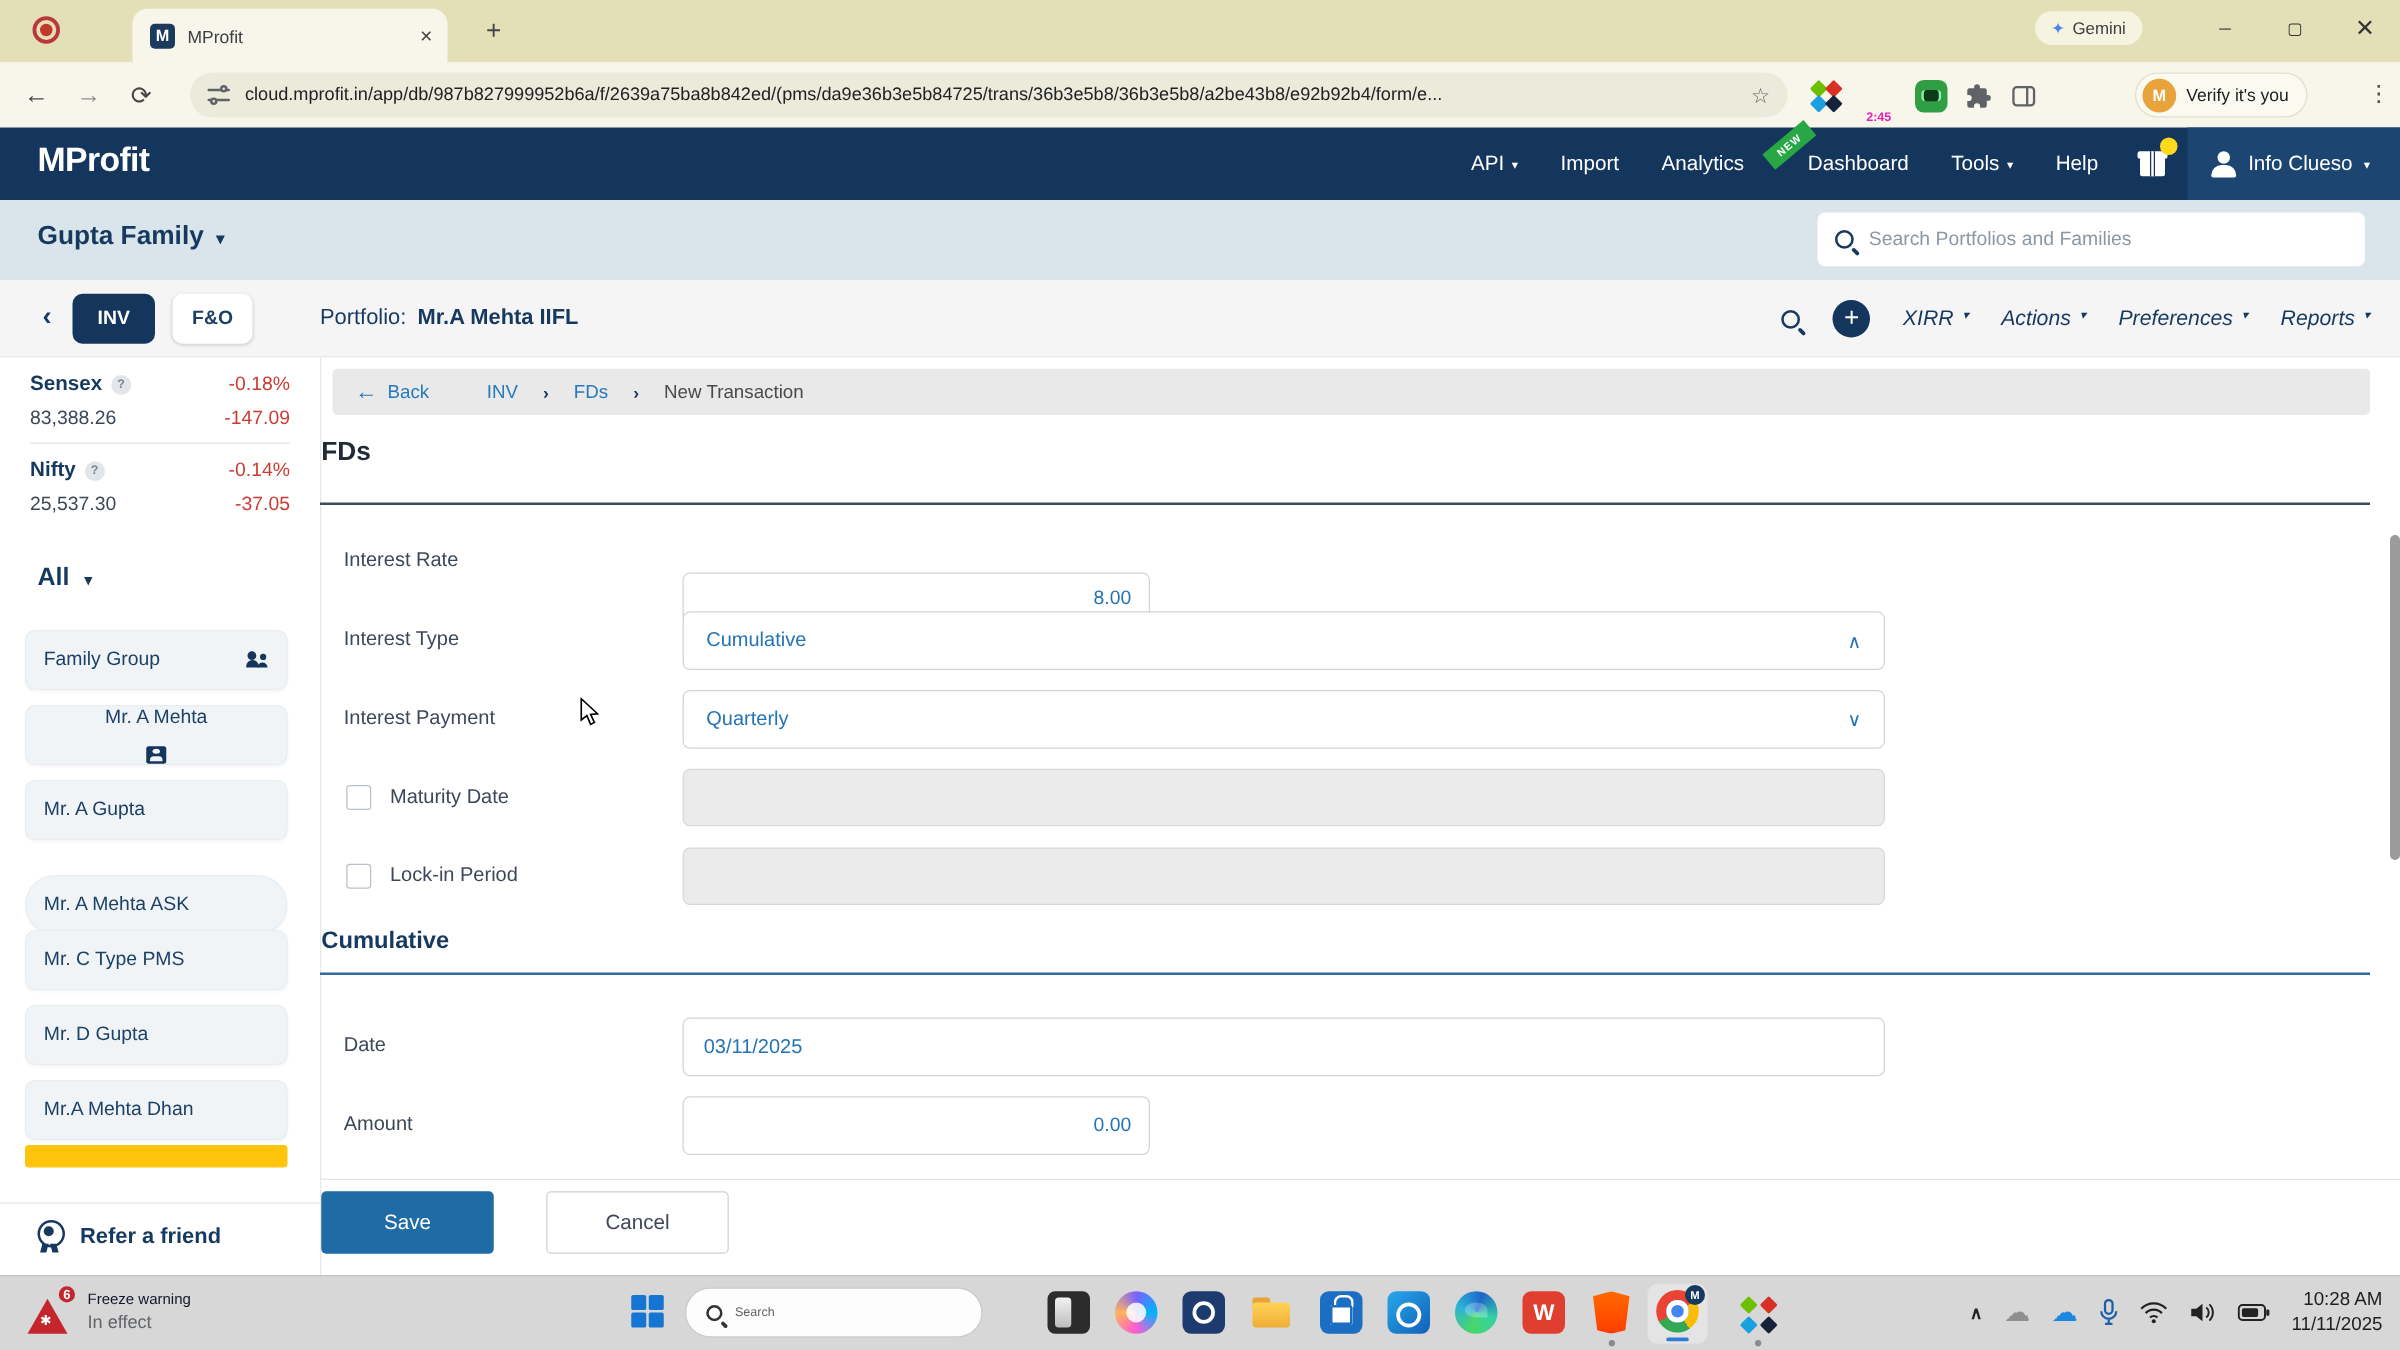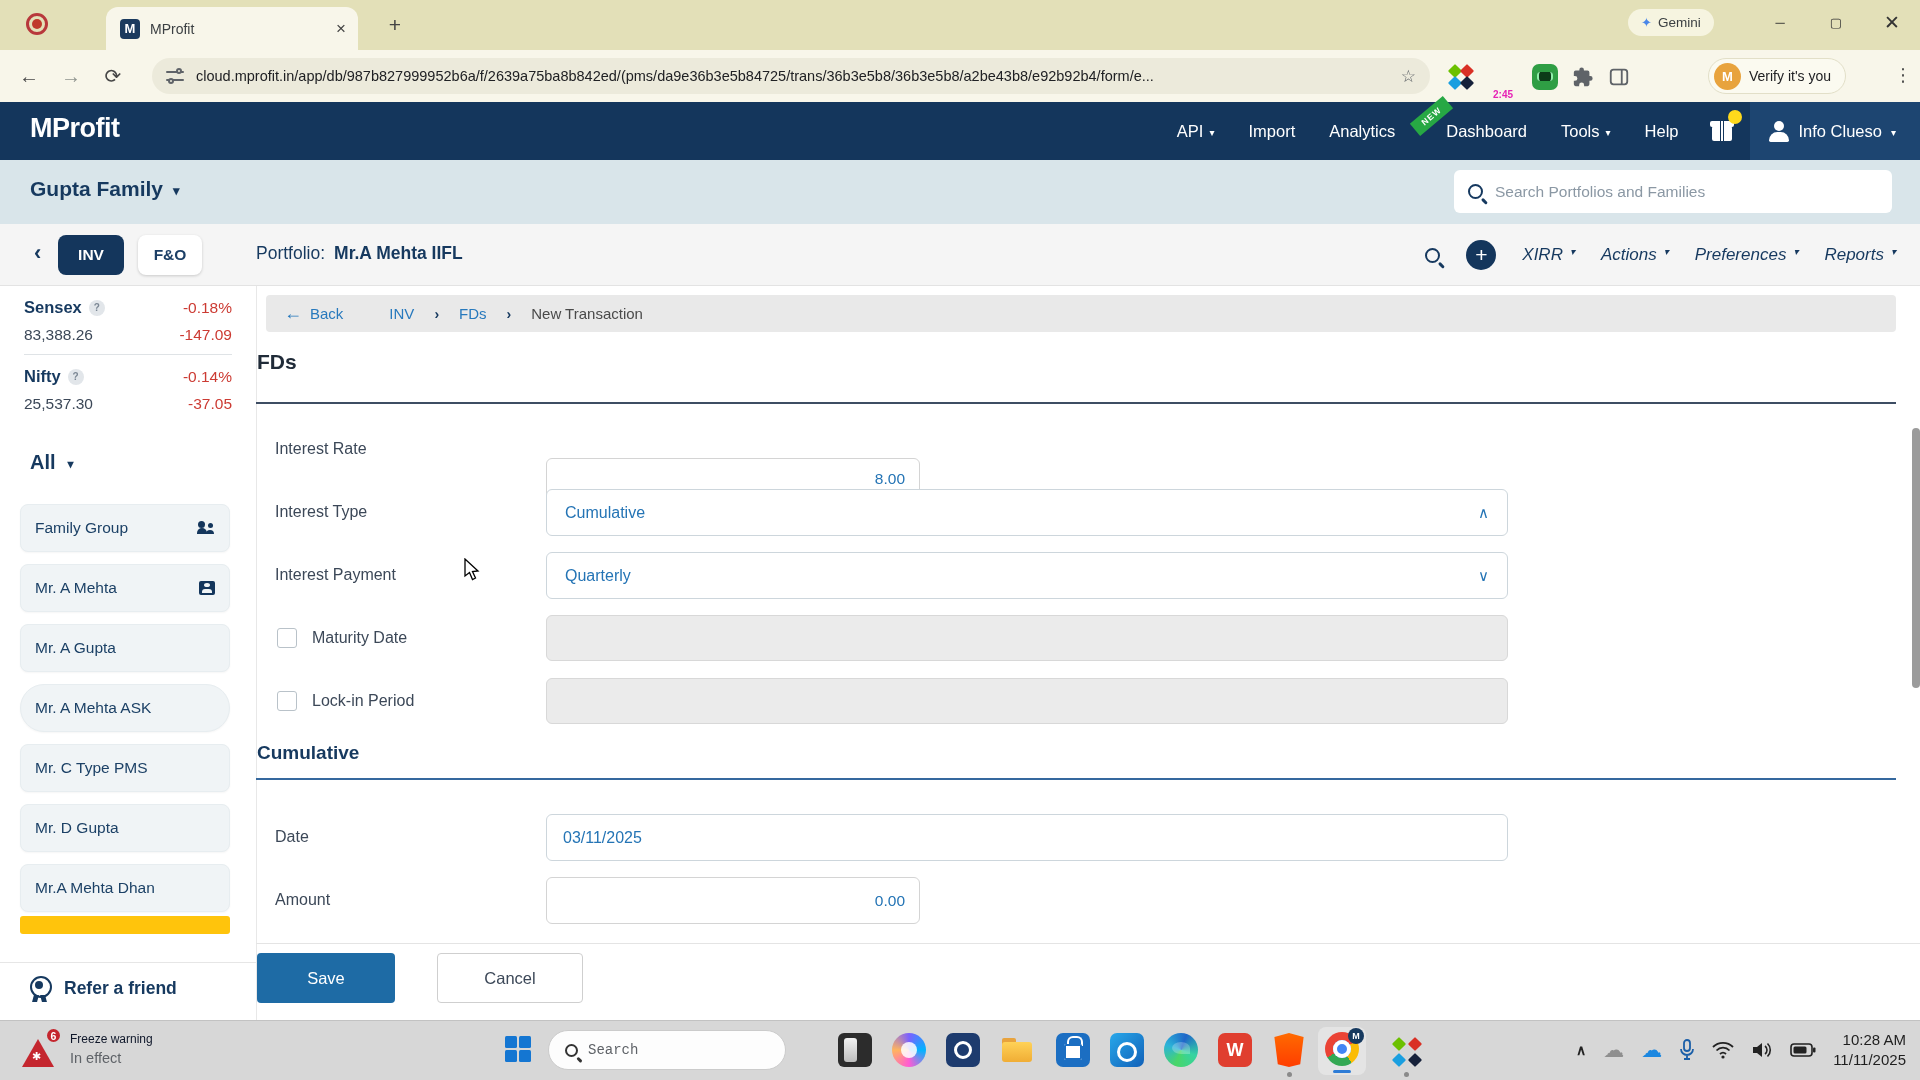--- a/index.html
+++ b/index.html
@@ -224,22 +224,22 @@
           align-items:center; justify-content:center; border:2px solid #d7d7d7; }
   .freeze-txt .t1 { color:#0f172a; font-size:12px; line-height:20px; }
   .freeze-txt .t2 { color:#5f6368; font-size:14.5px; line-height:19px; }
   .startbtn { position:absolute; left:505px; top:1036px; width:26px; height:26px; display:grid;
           grid-template-columns:12px 12px; grid-template-rows:12px 12px; gap:2px; }
   .startbtn i { background:#1476d2; border-radius:1.5px; }
   .tb-search { position:absolute; left:548px; top:1030px; width:238px; height:40px; background:#fdfdfd;
           border:1px solid #cbcbcb; border-radius:20px; display:flex; align-items:center; gap:10px;
           padding:0 16px; }
   .mag.dark { border-color:#333; width:13px; height:13px; } .mag.dark::after{ background:#333; height:6px; left:11px; top:11px; }
-  .tb-search input { border:none; outline:none; background:transparent; font-size:14px; color:#a16207;
-          width:100%; font-family:Liberation Mono, monospace; }
+  .tb-search input { border:none; outline:none; background:transparent; font-size:10px; color:#a16207;
+          width:100%; font-family:Liberation Sans, sans-serif; }
   .tb-search input::placeholder { color:#5f6368; }
   .tb-ico { position:absolute; top:1033px; width:34px; height:34px; }
   .ico-device { background:#2c2c2c; border-radius:6px; }
   .ico-device::after { content:""; position:absolute; left:6px; top:5px; width:13px; height:24px;
           background:linear-gradient(#f2f2f2,#bdbdbd); border-radius:3px; }
   .ico-copilot { border-radius:50%; background:conic-gradient(#7b61ff,#00b4ff,#ff5bd4,#ffb45e,#7b61ff); }
   .ico-copilot::after { content:""; position:absolute; left:9px; top:9px; width:16px; height:16px;
           border-radius:50%; background:#fff; opacity:0.85; }
   .ico-oapp { background:#1d3b6e; border-radius:7px; }
   .ico-oapp::after { content:""; position:absolute; left:8px; top:8px; width:12px; height:12px;
@@ -465,28 +465,28 @@
 
     <div class="all-select" data-interactable="true">
       <span data-interactable="false">All</span>
       <span class="caret" data-interactable="false">▾</span>
     </div>
 
     <div class="side-card" style="top:218px;" data-interactable="true">
       <span data-interactable="false">Family Group</span>
       <span class="ppl-ico" data-interactable="false"></span>
     </div>
-    <div class="side-card" style="top:278px;" data-interactable="true">
+    <div class="side-card" style="top:278px;flex-direction:column;" data-interactable="true">
       <span data-interactable="false">Mr. A Mehta</span>
       <span class="card-ico" data-interactable="false"></span>
     </div>
     <div class="side-card" style="top:338px;" data-interactable="true">
       <span data-interactable="false">Mr. A Gupta</span>
     </div>
-    <div class="side-card" style="top:398px;border-radius:24px;" data-interactable="true">
+    <div class="side-card" style="top:414px;border-radius:24px;" data-interactable="true">
       <span data-interactable="false">Mr. A Mehta ASK</span>
     </div>
     <div class="side-card" style="top:458px;" data-interactable="true">
       <span data-interactable="false">Mr. C Type PMS</span>
     </div>
     <div class="side-card" style="top:518px;" data-interactable="true">
       <span data-interactable="false">Mr. D Gupta</span>
     </div>
     <div class="side-card" style="top:578px;" data-interactable="true">
       <span data-interactable="false">Mr.A Mehta Dhan</span>

